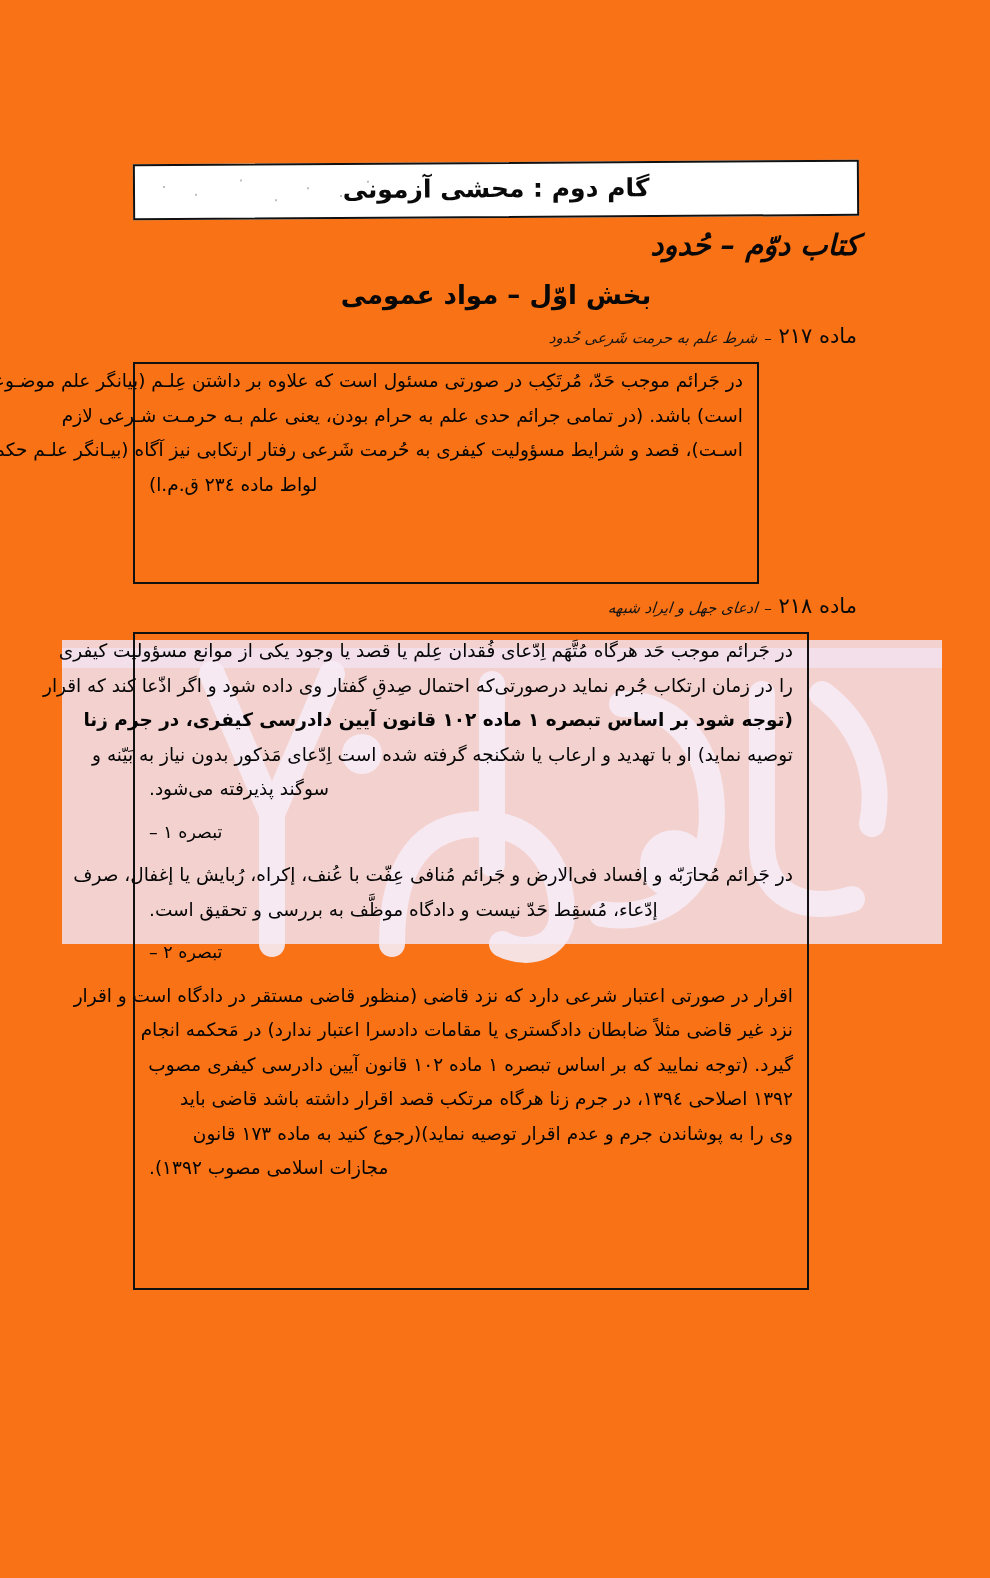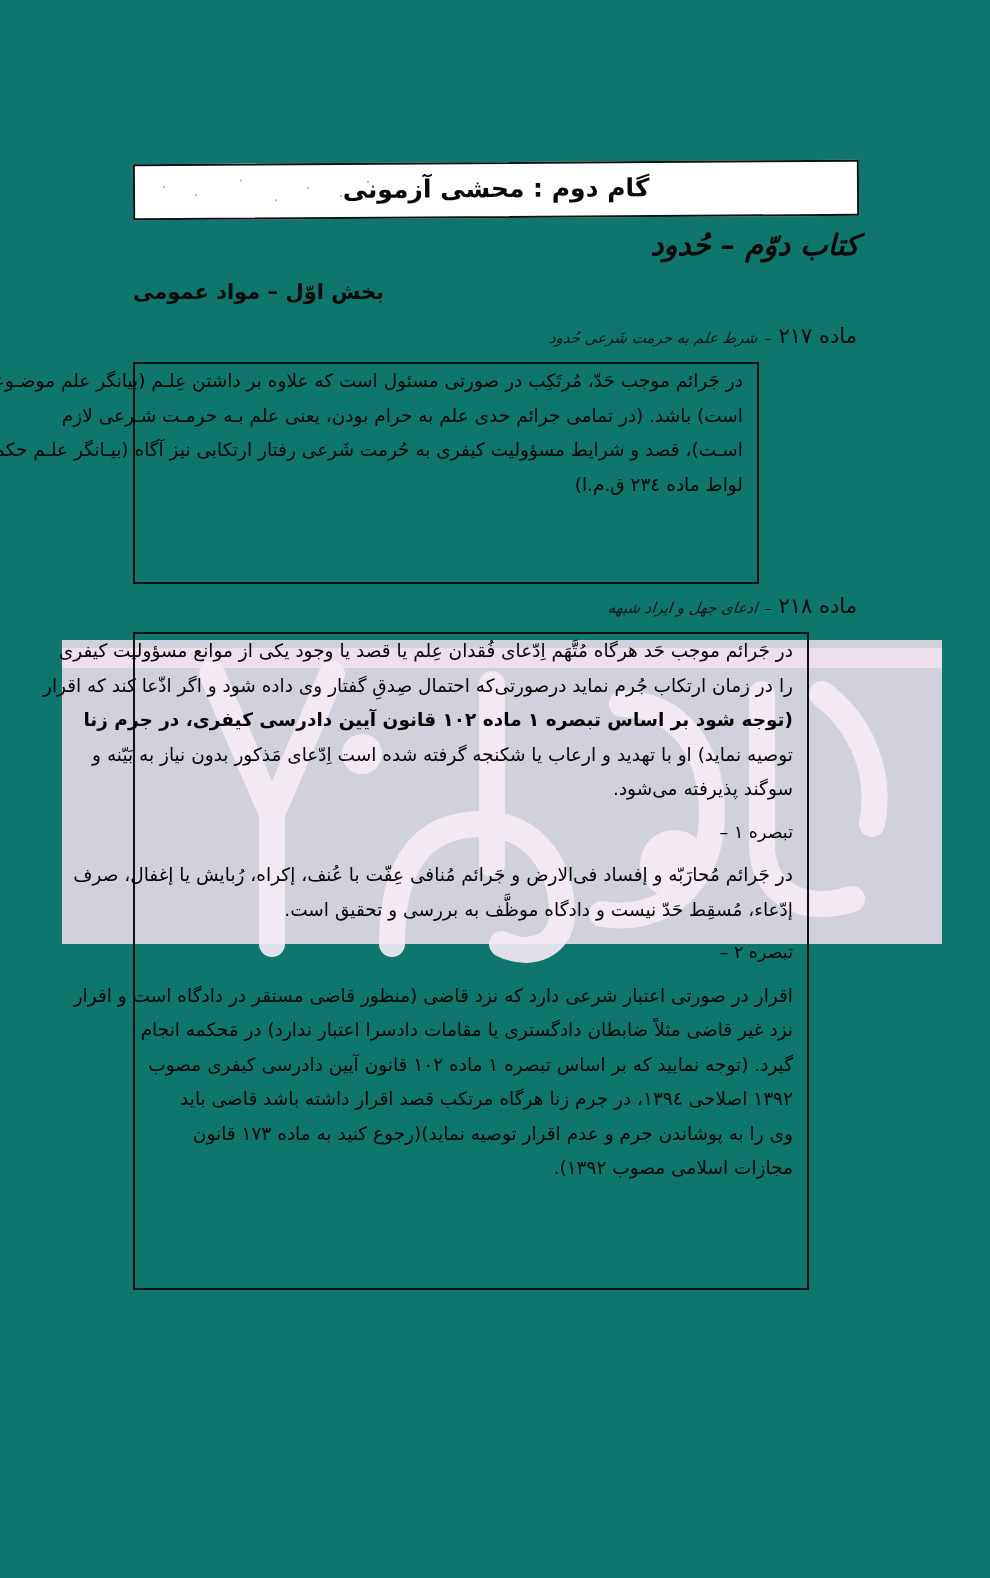--- a/index.html
+++ b/index.html
@@ -13,21 +13,21 @@
     height: 1578px;
     position: relative;
     overflow: hidden;
     font-family: "DejaVu Sans", "Liberation Sans", sans-serif;
     color: #000;
   }
 
   .page {
     position: absolute;
     inset: 0;
-    background: #0f766e;
+    background: #f97316;
   }
 
   
   .watermark {
     position: absolute;
     left: 62px;
     top: 648px;
     width: 880px;
     height: 296px;
     pointer-events: none;
@@ -98,22 +98,22 @@
     font-weight: bold;
     font-style: italic;
     color: #080808;
     z-index: 3;
   }
   .section-title {
     position: absolute;
     left: 133px;
     top: 280px;
     width: 726px;
-    text-align: left;
-    font-size: 21px;
+    text-align: center;
+    font-size: 26px;
     font-weight: bold;
     color: #080808;
     z-index: 3;
   }
 
   
   .article-head {
     position: absolute;
     z-index: 3;
     display: flex;
@@ -151,21 +151,21 @@
     font-size: 18.5px;
     line-height: 1.0;
     color: #050505;
     margin: 0;
     white-space: nowrap;
     padding: 0;
   }
   .ln + .ln { margin-top: 16px; }
   .ln.b { font-weight: bold; }
   .ln.just { text-align: justify; }
-  .ln.left { text-align: right; }
+  .ln.left { text-align: left; }
   .ln.tight { letter-spacing: -0.1px; }
   .ln.small-gap { margin-top: 25px; }
   .tbs {
     font-size: 17.5px;
     color: #050505;
     margin: 0;
     text-align: left;
     direction: rtl;
   }
 

